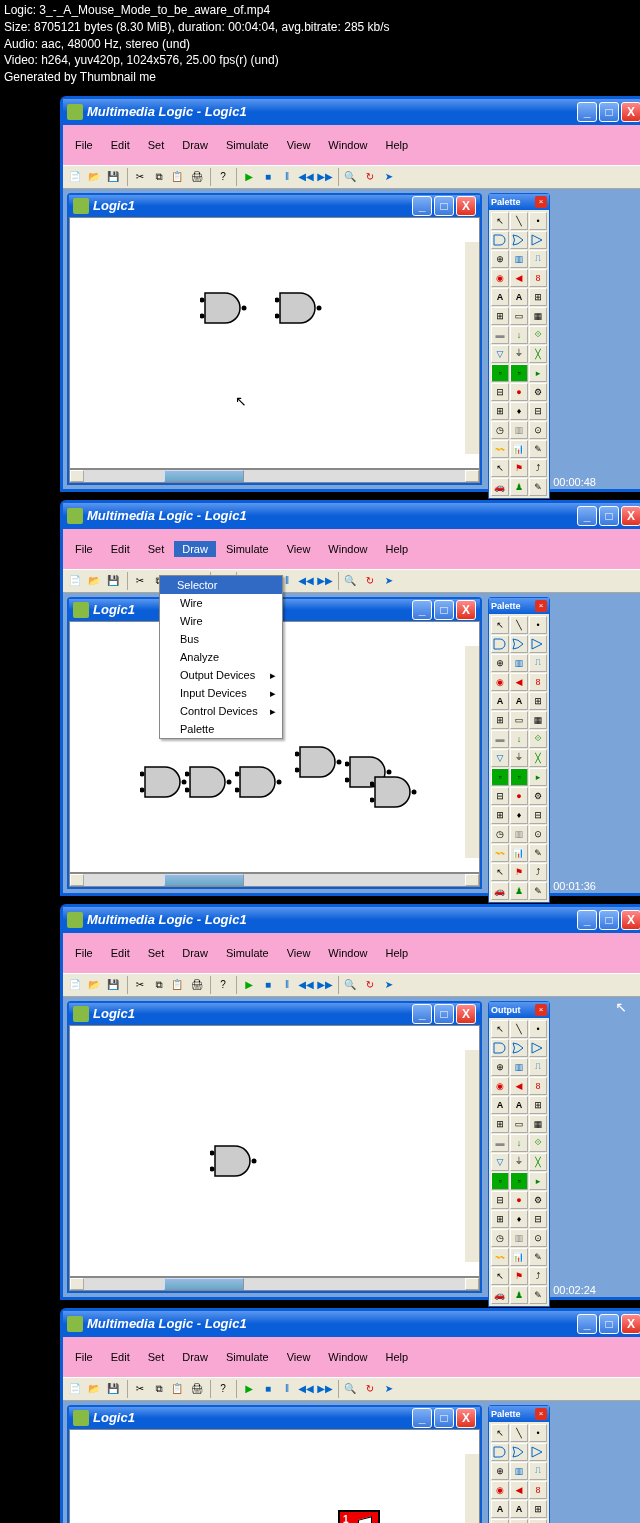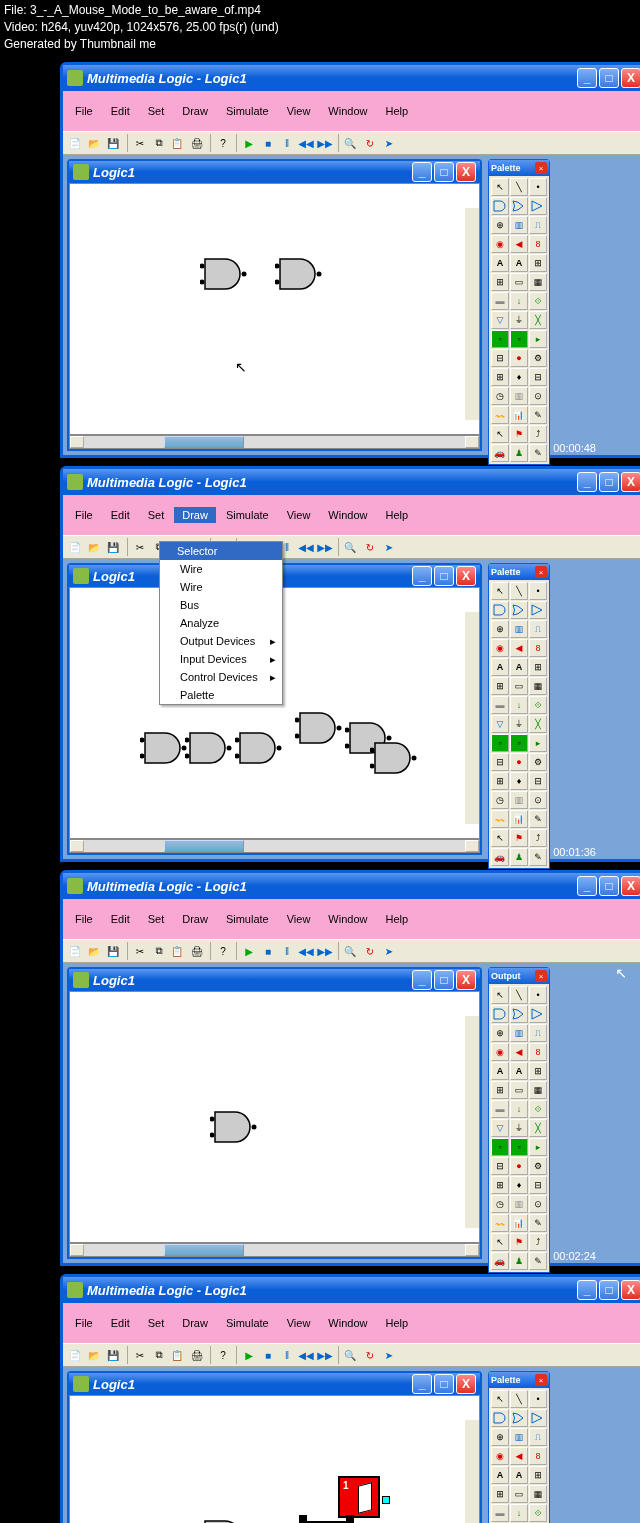--- a/index.html
+++ b/index.html
@@ -46,21 +46,23 @@
   .switch { position: absolute; width: 42px; height: 42px; background: #e00; border: 2px solid #000; }
   .switch .lever { position: absolute; top: 6px; right: 6px; width: 14px; height: 28px; background: #fff; border: 1px solid #000; transform: skewY(-15deg); }
   .switch .num { position: absolute; color: #fff; font-size: 10px; font-weight: bold; }
   .handle { position: absolute; width: 8px; height: 8px; background: #000; }
   .cursor { position: absolute; font-size: 14px; color: #000; }
 </style>
 </head>
 <body>
 
 <div class="header-text">
-  <div>File: 3_-_A_Mouse_Mode_to_be_aware_of.mp4</div>
+  <div>Logic: 3_-_A_Mouse_Mode_to_be_aware_of.mp4</div>
+  <div>Size: 8705121 bytes (8.30 MiB), duration: 00:04:04, avg.bitrate: 285 kb/s</div>
+  <div>Audio: aac, 48000 Hz, stereo (und)</div>
   <div>Video: h264, yuv420p, 1024x576, 25.00 fps(r) (und)</div>
   <div>Generated by Thumbnail me</div>
 </div>
 
 <div class="frame-area">
 
 <div class="thumb">
   <div class="window">
     <div class="titlebar">
       <div class="icon"></div>

